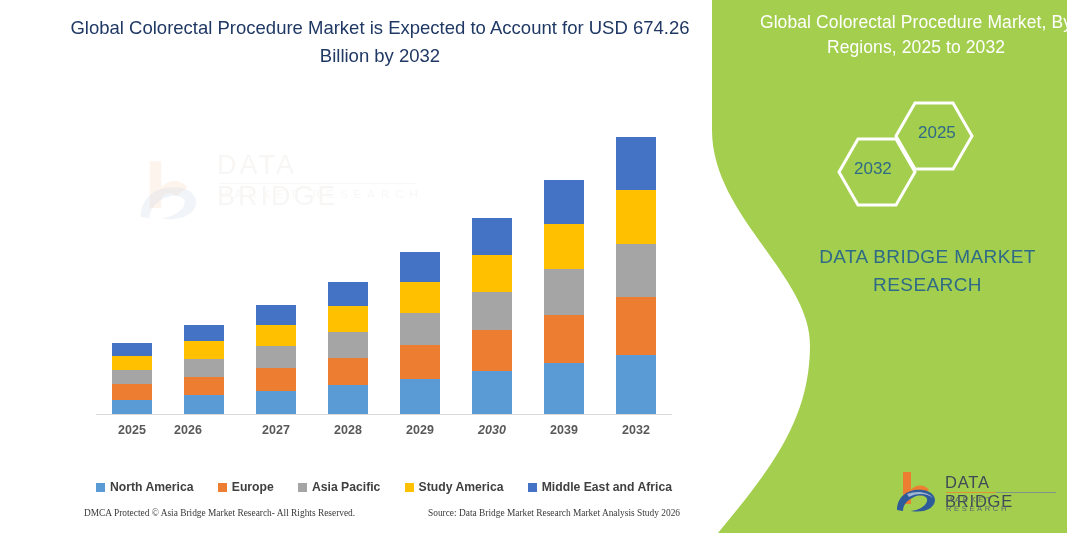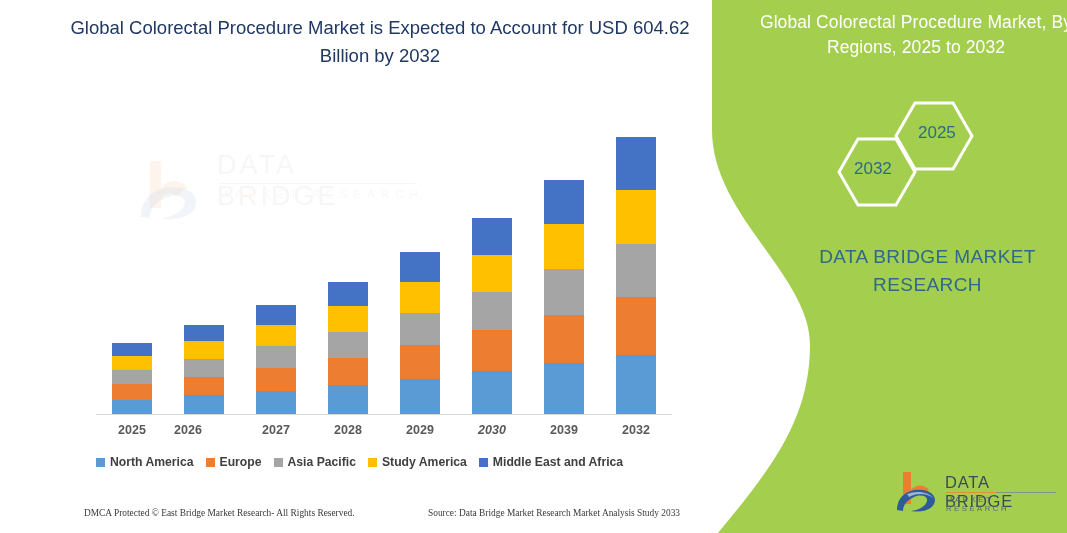--- a/index.html
+++ b/index.html
@@ -151,24 +151,24 @@
     width: 60px;
     text-align: center;
     font-size: 12.5px;
     font-weight: bold;
     color: #595959;
   }
 
   #legend {
     position: absolute;
     left: 96px;
-    top: 455px;
+    top: 480px;
     width: 576px;
     display: flex;
-    justify-content: flex-start;
+    justify-content: space-between;
     align-items: center;
     gap: 12px;
     flex-wrap: nowrap;
   }
   .legend-item {
     display: flex;
     align-items: center;
     gap: 5px;
     white-space: nowrap;
   }
@@ -217,21 +217,21 @@
       <path d="M10 2 L18 2 L18 20 C22 14, 32 14, 36 20 L28 26 C25 22, 18 24, 18 29 L18 34 L10 34 Z" fill="#ED7D31"></path>
       <path d="M4 40 C4 26, 16 18, 30 20 C40 21.5, 44 28, 41 34 C38 40, 28 43, 18 41
                C26 40, 33 36, 34 31 C35 26, 28 24, 21 27 C14 30, 10 35, 10 41 Z" fill="#2E5C9A"></path>
       <path d="M14 24 C24 20, 36 22, 40 28 C34 23, 23 23, 16 27 Z" fill="#ffffff" opacity=".55"></path>
     </svg>
     <span class="logo-text-main">DATA BRIDGE</span>
     <span class="logo-rule"></span>
     <span class="logo-text-sub">MARKET RESEARCH</span>
   </div>
 
-  <div class="chart-title">Global Colorectal Procedure Market is Expected to Account for USD 604.62 Billion by 2032</div>
+  <div class="chart-title">Global Colorectal Procedure Market is Expected to Account for USD 674.26 Billion by 2032</div>
 
   <div id="watermark">
     <svg width="70" height="128" viewBox="0 0 48 46" xmlns="http://www.w3.org/2000/svg" style="position:absolute;left:0;top:0;">
       <path d="M10 2 L18 2 L18 20 C22 14, 32 14, 36 20 L28 26 C25 22, 18 24, 18 29 L18 34 L10 34 Z" fill="#ED7D31" opacity=".28"></path>
       <path d="M4 40 C4 26, 16 18, 30 20 C40 21.5, 44 28, 41 34 C38 40, 28 43, 18 41
                C26 40, 33 36, 34 31 C35 26, 28 24, 21 27 C14 30, 10 35, 10 41 Z" fill="#2E5C9A" opacity=".22"></path>
     </svg>
     <span class="wm-text-main">DATA BRIDGE</span>
     <span class="wm-rule"></span>
     <span class="wm-text-sub">MARKET RESEARCH</span>
@@ -322,16 +322,16 @@
       <span class="legend-item">
         <span class="legend-swatch" style="background: rgb(255, 192, 0);"></span>
         <span class="legend-label">Study America</span>
       </span>
       <span class="legend-item">
         <span class="legend-swatch" style="background: rgb(68, 114, 196);"></span>
         <span class="legend-label">Middle East and Africa</span>
       </span>
     </div>
 
-  <div class="footer-text" id="footer-left">DMCA Protected © East Bridge Market Research- All Rights Reserved.</div>
-  <div class="footer-text" id="footer-right">Source: Data Bridge Market Research  Market Analysis Study 2033</div>
+  <div class="footer-text" id="footer-left">DMCA Protected © Asia Bridge Market Research- All Rights Reserved.</div>
+  <div class="footer-text" id="footer-right">Source: Data Bridge Market Research  Market Analysis Study 2026</div>
 
 </div>
 
 </body></html>

